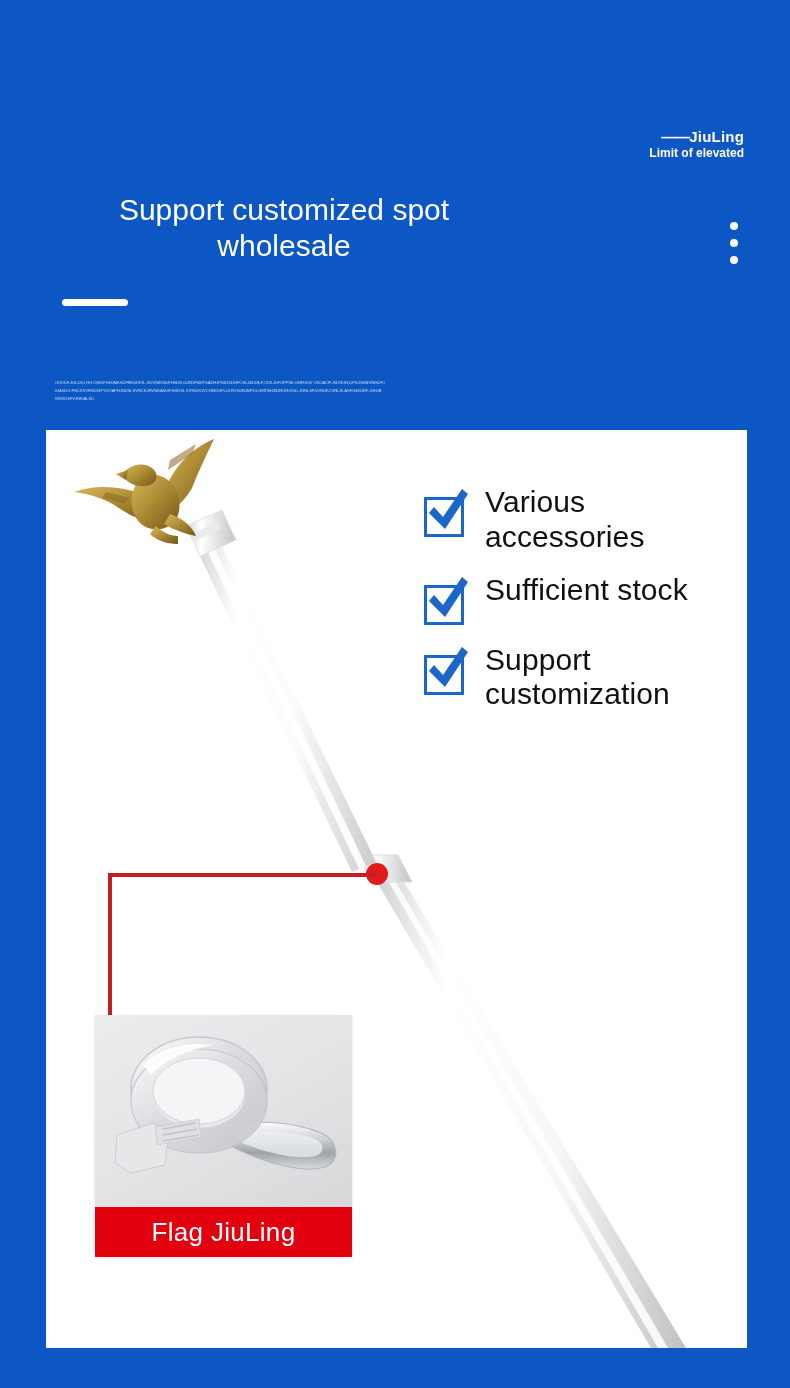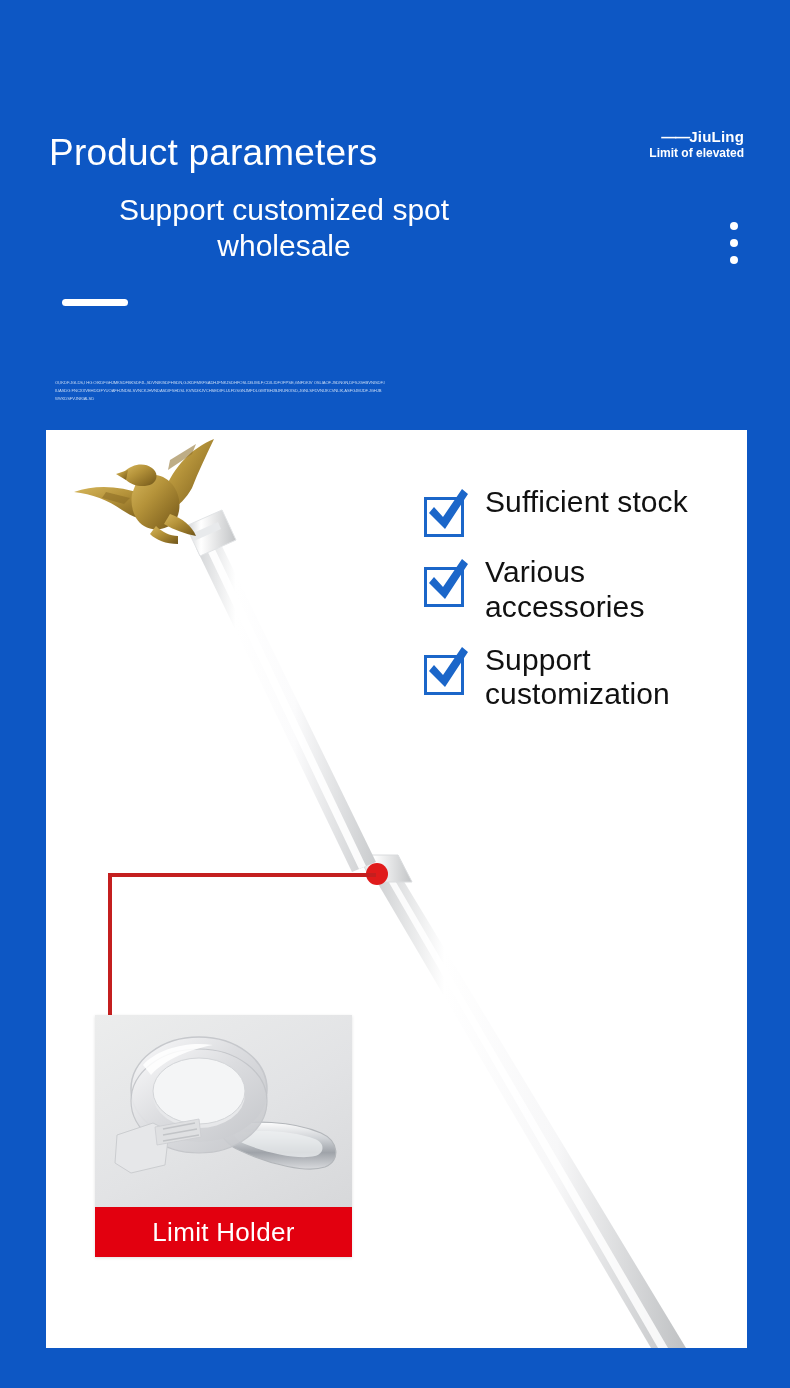--- a/index.html
+++ b/index.html
@@ -246,21 +246,20 @@
     font-size: 26px;
     font-weight: 400;
     letter-spacing: .3px;
   }
 </style>
 </head>
 <body>
 
 <div id="page">
 
-  <h1 class="page-title">Product parameters</h1>
   <h2 class="page-subtitle">Support customized spot wholesale</h2>
 
   <div class="brand-block">
     <div class="brand-name">
       <span class="brand-dash">——</span><span>JiuLing</span>
     </div>
     <div class="brand-tag">Limit of elevated</div>
   </div>
 
   <div class="kebab-menu">
@@ -343,30 +342,30 @@
     </svg>
 
     <ul class="feature-list">
       <li class="feature-item">
         <span class="check-icon">
           <span class="box"></span>
           <svg viewBox="0 0 48 48">
             <path d="M8,24 L13,18 L22,28 L41,0 L47,5 L24,40 Z" fill="#1b66c9"></path>
           </svg>
         </span>
-        <span class="feature-label">Sufficient stock</span>
+        <span class="feature-label">Various accessories</span>
       </li>
       <li class="feature-item">
         <span class="check-icon">
           <span class="box"></span>
           <svg viewBox="0 0 48 48">
             <path d="M8,24 L13,18 L22,28 L41,0 L47,5 L24,40 Z" fill="#1b66c9"></path>
           </svg>
         </span>
-        <span class="feature-label">Various accessories</span>
+        <span class="feature-label">Sufficient stock</span>
       </li>
       <li class="feature-item">
         <span class="check-icon">
           <span class="box"></span>
           <svg viewBox="0 0 48 48">
             <path d="M8,24 L13,18 L22,28 L41,0 L47,5 L24,40 Z" fill="#1b66c9"></path>
           </svg>
         </span>
         <span class="feature-label">Support customization</span>
       </li>
@@ -407,16 +406,16 @@
           <path d="M48,50 C62,34 92,26 118,30 C96,34 70,44 56,60 Z" fill="#ffffff" opacity=".85"></path>
         </g>
 
         <g>
           <path d="M22,120 L58,108 L74,116 L70,150 L36,158 L20,148 Z" fill="#e6e7e9" stroke="#cbcdd0" stroke-width="1"></path>
           <path d="M60,112 L104,104 L106,122 L62,130 Z" fill="#dfe0e2" stroke="#cbcdd0" stroke-width=".8"></path>
           <path d="M68,114 L100,108 M68,120 L102,114 M68,126 L104,120" stroke="#c2c4c7" stroke-width="1.4"></path>
         </g>
       </svg>
     </div>
-    <div class="inset-caption">Limit Holder</div>
+    <div class="inset-caption">Flag JiuLing</div>
   </div>
 
 </div>
 
 </body></html>

